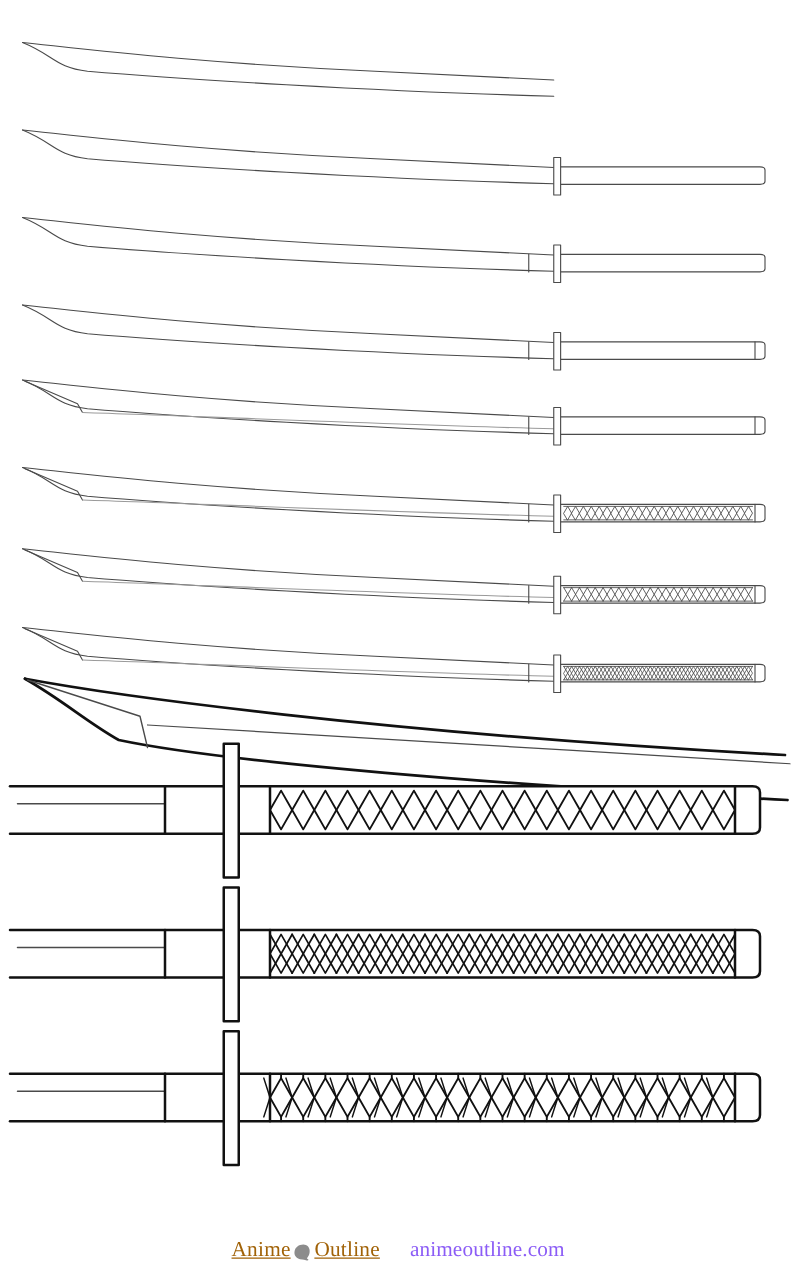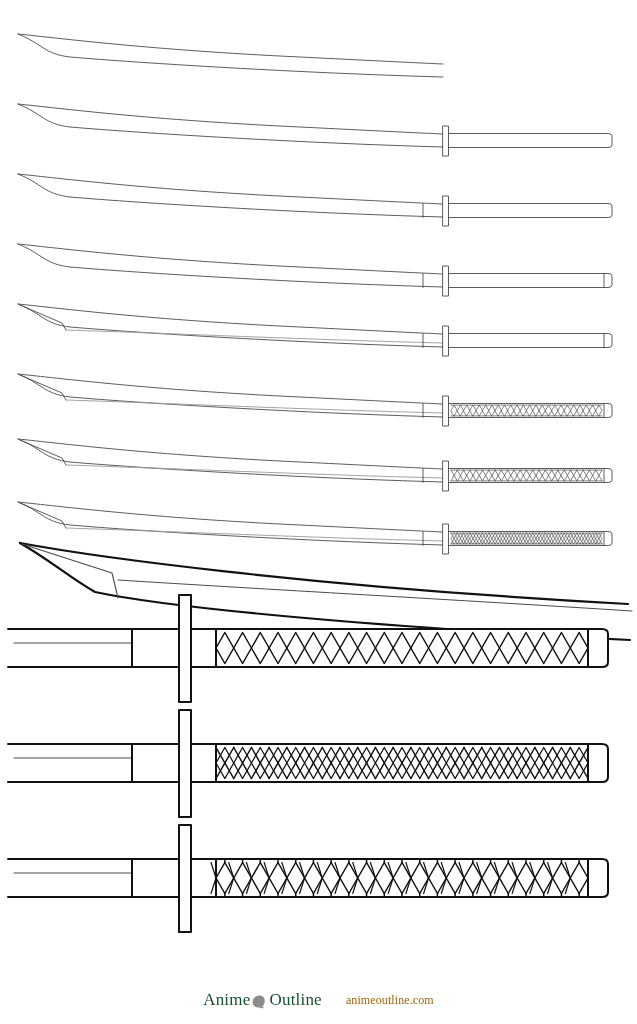--- a/index.html
+++ b/index.html
@@ -19,33 +19,34 @@
     display:flex;
     align-items:center;
     justify-content:center;
     gap:0;
     color:#8a8a8a;
   }
   .wm-word{
     font-family:"Liberation Serif", serif;
     font-size:17px;
     letter-spacing:.2px;
-    color:#14532d;
+    color:#a16207;
+    text-decoration:underline;
   }
   .wm-head{
     display:inline-block;
     width:17px;height:17px;
     margin:0 1px;
     position:relative;
     top:2px;
   }
   .wm-url{
     font-family:"Liberation Serif", serif;
-    font-size:12px;
-    color:#a16207;
+    font-size:17px;
+    color:#8b5cf6;
     margin-left:24px;
     letter-spacing:.1px;
   }
 </style>
 </head>
 <body>
 
 <div id="stage">
   <svg class="layer" id="art" viewBox="0 0 637 1024">
       <g>

